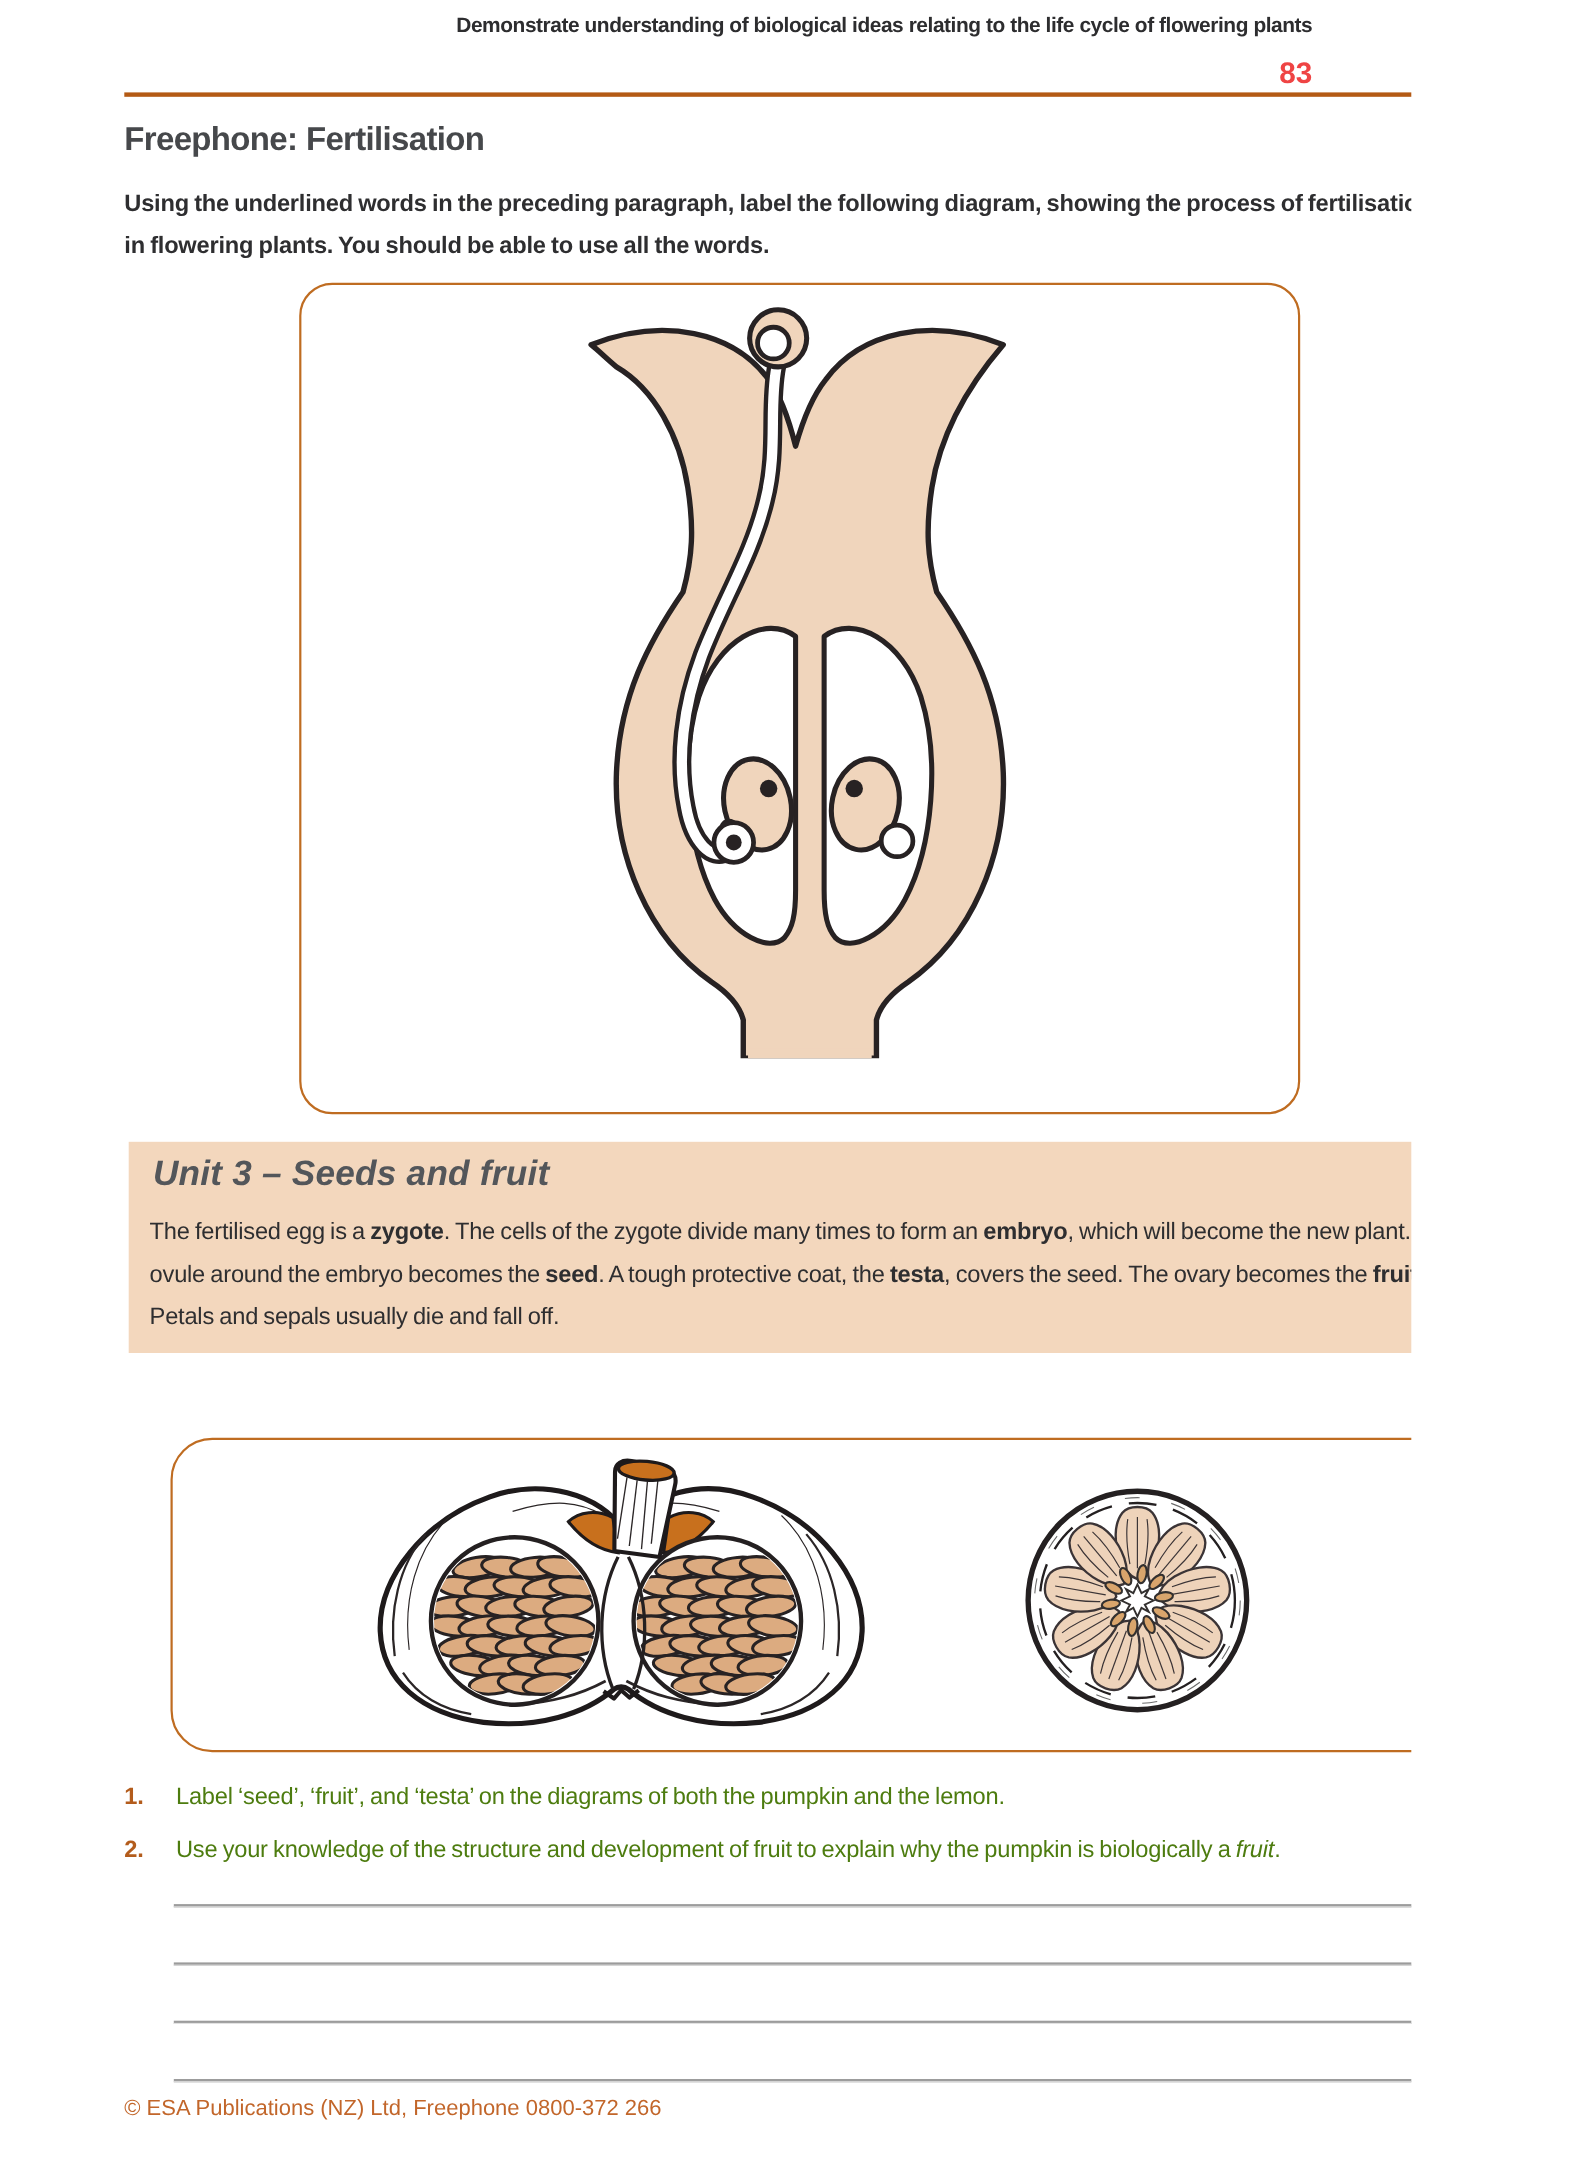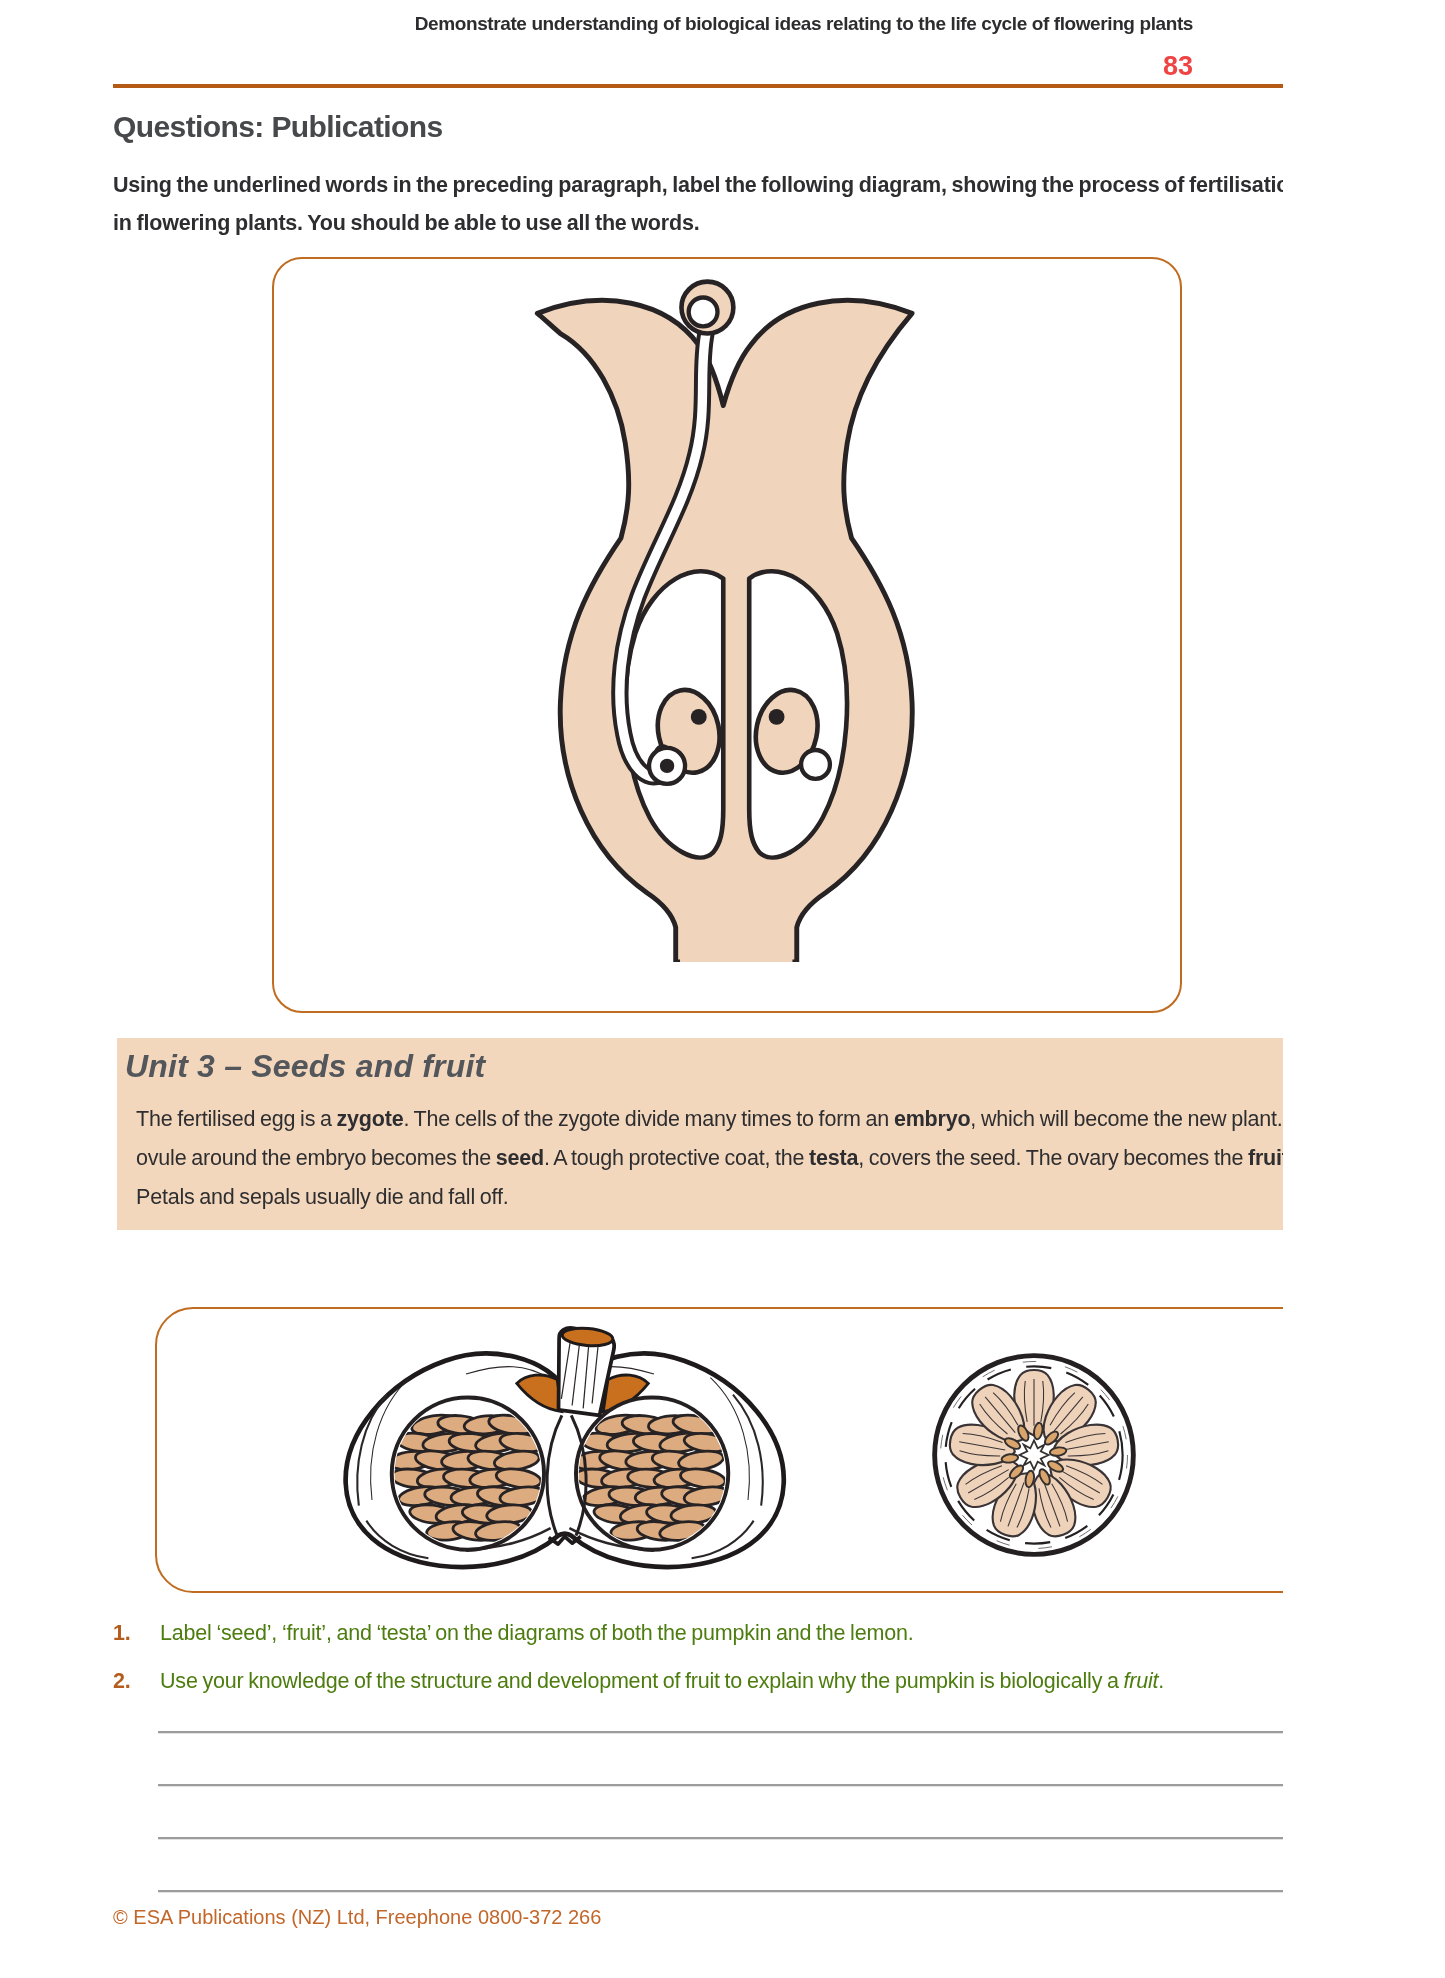--- a/index.html
+++ b/index.html
@@ -16,21 +16,21 @@
   
   .h1{position:absolute;left:113px;font-weight:700;font-size:30px;color:#46484b;letter-spacing:-0.6px;}
   .body-text{position:absolute;left:113px;width:1210px;font-size:21.5px;line-height:38px;
     color:#2e2e30;letter-spacing:-0.2px;word-spacing:-1px;font-weight:bold;}
   
   .diagram-box{position:absolute;border:2.5px solid #bf6c21;border-radius:30px;background:#ffffff;}
   #flower-box{left:272px;top:257px;width:906px;height:752px;}
   #fruit-box{left:155px;top:1307px;width:1190px;height:282px;border-radius:38px;}
   
   .unit-band{position:absolute;left:117px;top:1038px;width:1231px;height:192px;background:#f3d7bd;}
-  .unit-title{position:absolute;left:8px;top:10px;font-weight:700;font-style:italic;
+  .unit-title{position:absolute;left:22px;top:10px;font-weight:700;font-style:italic;
     font-size:32px;color:#53565a;letter-spacing:0.2px;}
   .unit-body{position:absolute;left:19px;top:62px;width:1192px;font-size:21.5px;line-height:39px;
     color:#2e2e30;letter-spacing:-0.2px;word-spacing:-1px;}
   
   .q-row{position:absolute;left:113px;width:1242px;display:flex;font-size:21.5px;line-height:30px;
     letter-spacing:-0.2px;word-spacing:-1px;}
   .q-num{width:47px;flex:none;font-weight:700;color:#b35c1c;}
   .q-text{flex:1;color:#4d7c0f;}
   
   .answer-lines{position:absolute;left:158px;top:1731px;width:1194px;}
@@ -45,21 +45,21 @@
 <div class="page">
 
   <div class="header">
     <div>Demonstrate understanding of biological ideas relating to the life cycle of flowering plants</div>
     <div class="line2-row">
       <span class="page-number">83</span>
     </div>
   </div>
   <div class="header-rule"></div>
 
-  <div class="h1" style="top:110px;">Questions: Publications</div>
+  <div class="h1" style="top:110px;">Freephone: Fertilisation</div>
   <div class="body-text" style="top:166px;">Using the underlined words in the preceding paragraph, label the following diagram, showing the process of fertilisation in flowering plants. You should be able to use all the words.</div>
 
   <div class="diagram-box" id="flower-box">
     <svg style="left:223px;top:11px;" width="490" height="692" viewBox="0 0 340 480">
 
       <path d="M 28,30 C 74,12 118,22 140,52 C 146,60 152,74 157,94 C 162,76 168,62 176,52
            C 198,22 242,12 288,30 C 264,58 248,88 243,120 C 239,146 240,164 246,186
            C 268,218 286,252 288,300 C 290,352 268,404 228,432 C 216,440 210,448 208,456
            L 208,480 L 124,480 L 124,456 C 122,448 116,440 104,432 C 64,404 42,352 44,300
            C 46,252 64,218 86,186 C 92,164 93,146 89,120 C 84,88 68,58 44,44 C 38,39 33,34 28,30 Z" fill="#f0d5bc" stroke="#272223" stroke-width="3.4" stroke-linejoin="round"></path>

